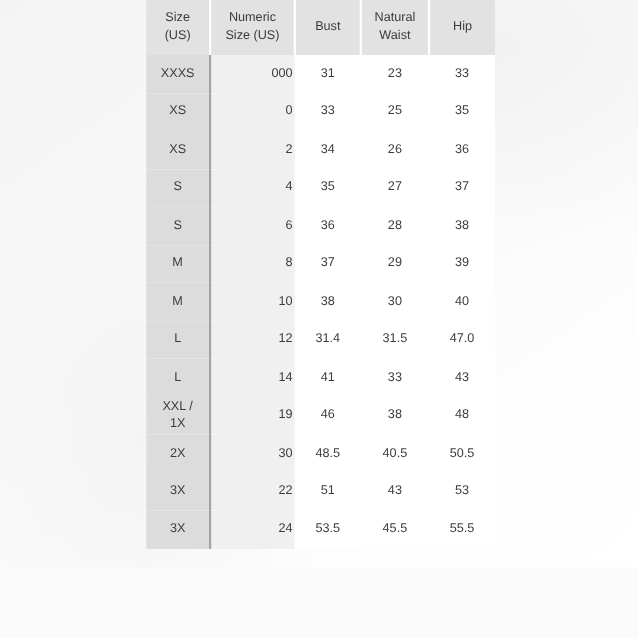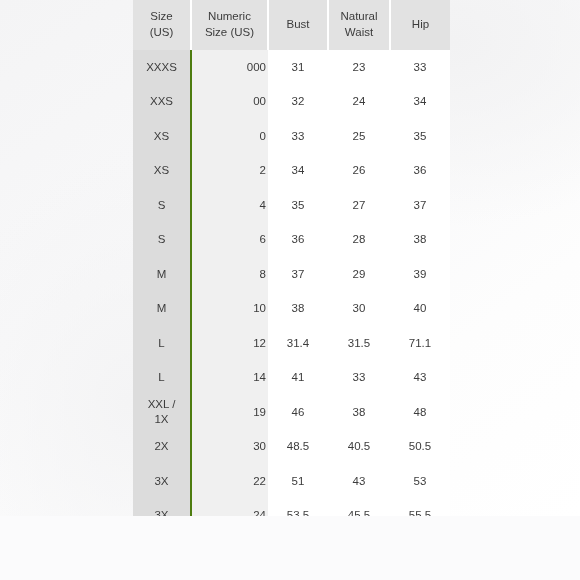--- a/index.html
+++ b/index.html
@@ -64,21 +64,21 @@
     text-align: center;
     vertical-align: middle;
     padding: 0 2px;
     background: #ffffff;
     line-height: 1.3;
     white-space: pre-line;
   }
 
   #size-chart tbody td.col-size {
     background: #dcdcdc;
-    border-right: 2px solid #4d7c0f;
+    border-right: 2px solid #a3a3a3;
   }
   #size-chart tbody td.col-numeric {
     background: #f0f0f0;
     text-align: right;
   }
 
   
   #scrollbar-track {
     position: absolute;
     left: 451px;
@@ -115,27 +115,20 @@
     </thead>
     <tbody id="chart-body">
         <tr>
           <td class="col-size">XXXS</td>
           <td class="col-numeric">000</td>
           <td>31</td>
           <td>23</td>
           <td>33</td>
         </tr>
         <tr>
-          <td class="col-size">XXS</td>
-          <td class="col-numeric">00</td>
-          <td>32</td>
-          <td>24</td>
-          <td>34</td>
-        </tr>
-        <tr>
           <td class="col-size">XS</td>
           <td class="col-numeric">0</td>
           <td>33</td>
           <td>25</td>
           <td>35</td>
         </tr>
         <tr>
           <td class="col-size">XS</td>
           <td class="col-numeric">2</td>
           <td>34</td>
@@ -168,21 +161,21 @@
           <td class="col-numeric">10</td>
           <td>38</td>
           <td>30</td>
           <td>40</td>
         </tr>
         <tr>
           <td class="col-size">L</td>
           <td class="col-numeric">12</td>
           <td>31.4</td>
           <td>31.5</td>
-          <td>71.1</td>
+          <td>47.0</td>
         </tr>
         <tr>
           <td class="col-size">L</td>
           <td class="col-numeric">14</td>
           <td>41</td>
           <td>33</td>
           <td>43</td>
         </tr>
         <tr>
           <td class="col-size">XXL /

